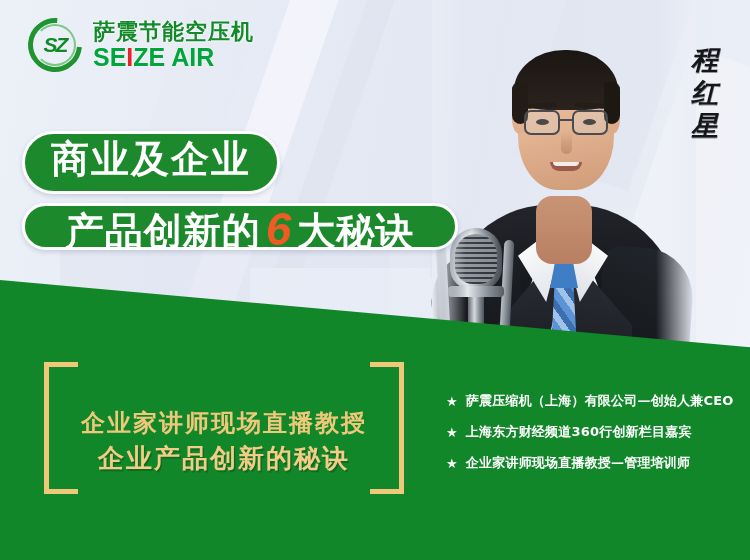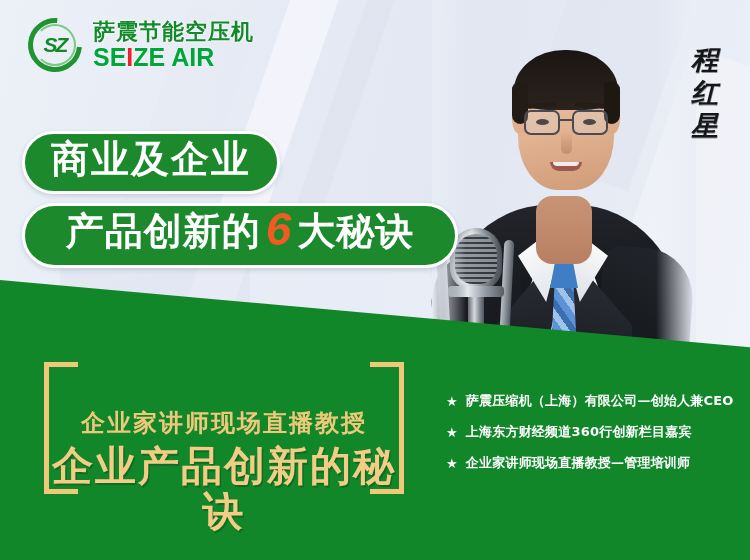--- a/index.html
+++ b/index.html
@@ -258,21 +258,21 @@
     display:flex; justify-content:center;
     color:#ffffff; font-weight:bold;
     font-family:"DejaVu Sans", sans-serif;
     white-space:nowrap;
   }
   #pill-1 {
     left:22px; top:131px; width:258px; height:63px;
     font-size:38px; letter-spacing:2px;
   }
   #pill-2 {
-    left:22px; top:203px; width:436px; height:65px;
+    left:22px; top:203px; width:436px; height:47px;
     font-size:38px; letter-spacing:1px;
     padding:0 12px;
   }
   #pill-2 .num {
     color:#f05a23; font-size:46px; font-style:italic;
     font-family:"Liberation Sans", sans-serif;
     padding:0 5px; line-height:1;
   }
 
   
@@ -317,22 +317,22 @@
   }
   .dt-line2 {
     position:absolute; left:0; right:0; top:48px;
     text-align:center; color:#f0c87a;
     font-family:"DejaVu Serif", serif; font-weight:bold;
     font-size:24px; letter-spacing:2px; line-height:1.1;
   }
   .dt-line3 {
     position:absolute; left:0; right:0; top:82px;
     text-align:center; color:#f3cd85;
-    font-family:Liberation Serif, serif; font-weight:bold;
-    font-size:41px; letter-spacing:2px; line-height:1.1;
+    font-family:Liberation Sans, sans-serif; font-weight:bold;
+    font-size:26px; letter-spacing:2px; line-height:1.1;
     text-shadow:1.5px 1.5px 0 rgba(0,0,0,.2);
   }
 
   
   #credentials {
     position:absolute; left:446px; top:392px;
     display:flex; flex-direction:column; gap:13px;
   }
   .cred-row {
     display:flex; align-items:center; gap:8px;

